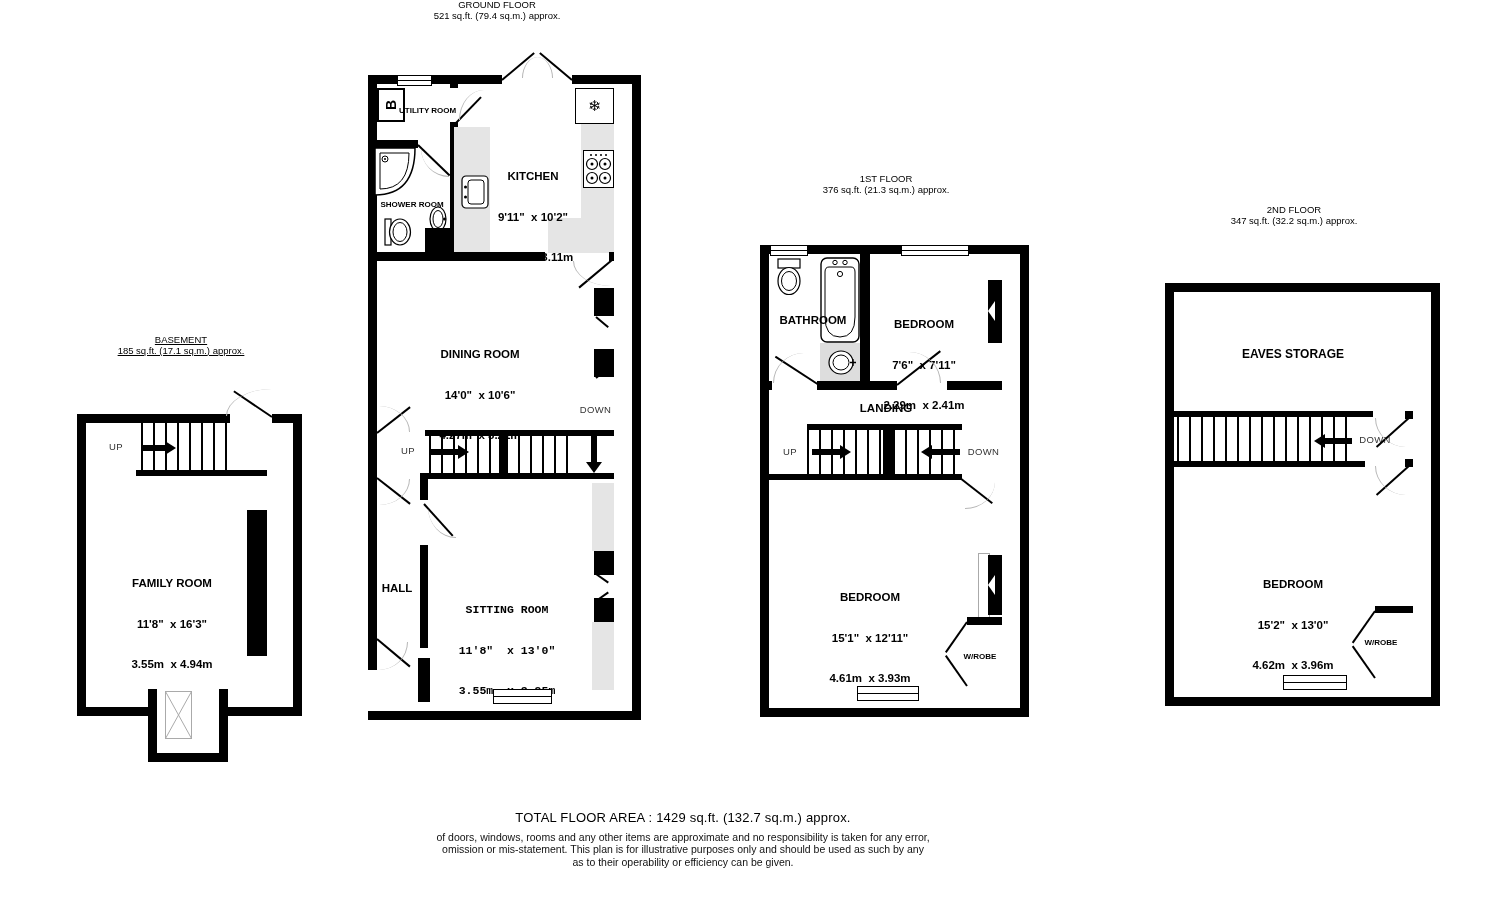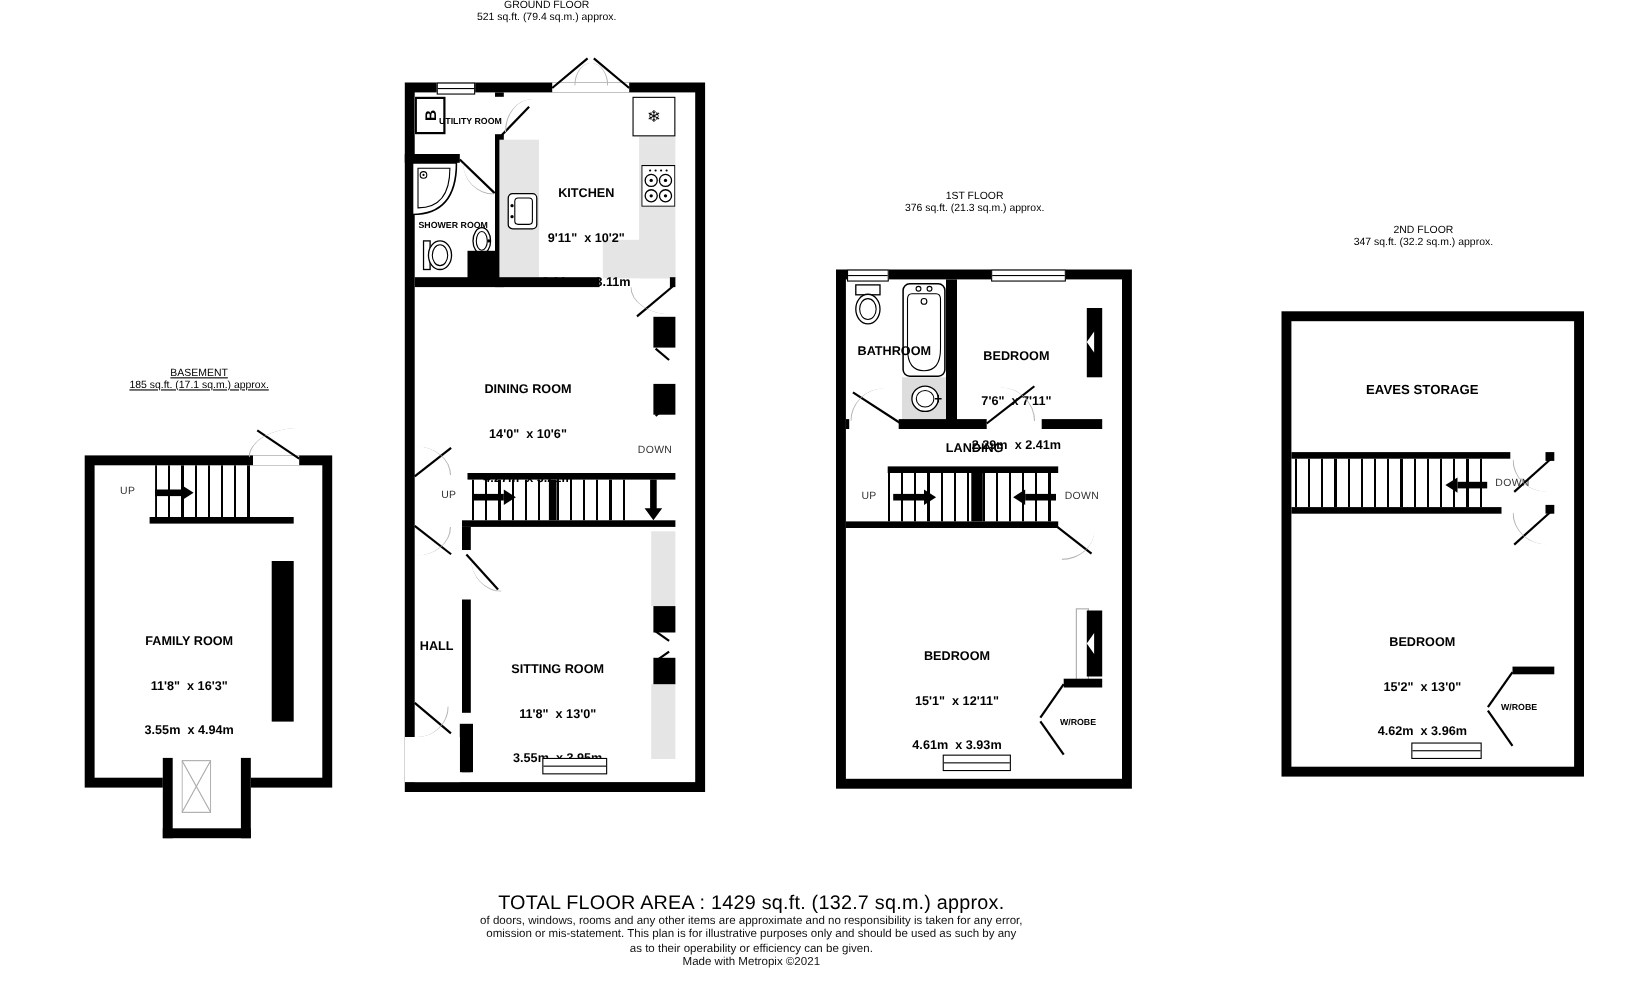--- a/index.html
+++ b/index.html
@@ -22,21 +22,21 @@
   .ud{position:absolute;font-size:9.5px;color:#333;text-align:center;letter-spacing:.3px;}
   .ftitle{position:absolute;text-align:center;font-size:9.5px;line-height:10.5px;}
   .hr{position:absolute;width:0;height:0;border-top:7px solid transparent;border-bottom:7px solid transparent;border-left:11px solid #000;}
   .hl{position:absolute;width:0;height:0;border-top:7px solid transparent;border-bottom:7px solid transparent;border-right:11px solid #000;}
   .hd{position:absolute;width:0;height:0;border-left:8px solid transparent;border-right:8px solid transparent;border-top:11px solid #000;}
   .fix{position:absolute;}
   .boiler{position:absolute;border:2px solid #000;background:#fff;display:flex;align-items:center;justify-content:center;}
   .boiler span{font-weight:700;font-size:14px;transform:rotate(-90deg);}
   .freezer{position:absolute;border:1px solid #000;background:#fff;display:flex;align-items:center;justify-content:center;font-size:15px;}
   .notch{position:absolute;background:#fff;clip-path:polygon(0 50%,100% 0,100% 100%);}
-  .footer-total{position:absolute;text-align:center;font-size:18px;letter-spacing:.2px;}
+  .footer-total{position:absolute;text-align:center;font-size:13px;letter-spacing:.2px;}
   .footer-text{position:absolute;text-align:center;font-size:10.5px;line-height:12.3px;color:#111;}
 </style>
 </head>
 <body>
 
 <div id="canvas">
 
   <div class="ftitle" style="left:392px;top:0;width:210px;">
     <div>GROUND FLOOR</div>
     <div>521 sq.ft. (79.4 sq.m.) approx.</div>
@@ -197,21 +197,21 @@
     <div class="w" style="left:43px;top:583px;width:8px;height:35px;"></div>
     <div class="w" style="left:41px;top:574px;width:12px;height:44px;"></div>
     <div class="leaf" style="left:47px;top:419px;width:43px;transform:rotate(48deg);"></div>
     <div class="arc" style="left:51px;top:423px;width:28px;height:30px;border-bottom-width:1px;border-bottom-left-radius:100% 100%;"></div>
 
     <div class="mlabel" style="left:0;top:483px;width:40px;margin-top:15px;">HALL</div>
     <div class="leaf" style="left:0;top:554px;width:43px;transform:rotate(40deg);"></div>
     <div class="arc" style="left:2px;top:558px;width:28px;height:28px;border-right-width:1px;border-bottom-right-radius:100% 100%;"></div>
     <div class="white" style="left:-9px;top:586px;width:50px;height:41px;"></div>
 
-    <div class="rlabel" style="left:70px;top:492px;width:120px;">
+    <div class="rlabel" style="left:70px;top:492px;width:120px;font-family:Liberation Mono, monospace;">
       <div>SITTING ROOM</div>
       <div>11'8"  x 13'0"</div>
       <div>3.55m  x 3.95m</div>
     </div>
     <div class="g" style="left:215px;top:399px;width:22px;height:68px;"></div>
     <div class="g" style="left:215px;top:538px;width:22px;height:68px;"></div>
     <div class="w" style="left:217px;top:467px;width:20px;height:24px;"></div>
     <div class="w" style="left:217px;top:514px;width:20px;height:24px;"></div>
     <div class="leaf" style="left:219px;top:489px;width:15px;transform:rotate(35deg);"></div>
     <div class="leaf" style="left:219px;top:516px;width:15px;transform:rotate(-35deg);"></div>
@@ -324,16 +324,15 @@
     <div class="slabel" style="left:182px;top:346px;width:50px;">W/ROBE</div>
 
     <div class="win" style="left:109px;top:383px;width:62px;height:13px;"></div>
   </div>
 
   <div class="footer-total" style="left:433px;top:810px;width:500px;">TOTAL FLOOR AREA : 1429 sq.ft. (132.7 sq.m.) approx.</div>
   <div class="footer-text" style="left:383px;top:831px;width:600px;">
     <div>of doors, windows, rooms and any other items are approximate and no responsibility is taken for any error,</div>
     <div>omission or mis-statement. This plan is for illustrative purposes only and should be used as such by any</div>
     <div>as to their operability or efficiency can be given.</div>
-    <div>Made with Metropix ©2021</div>
   </div>
 
 </div>
 
 </body></html>

